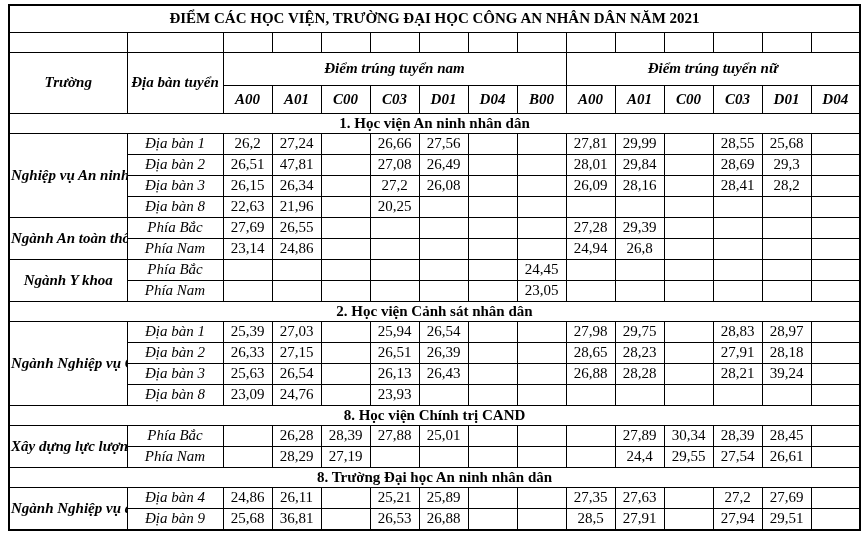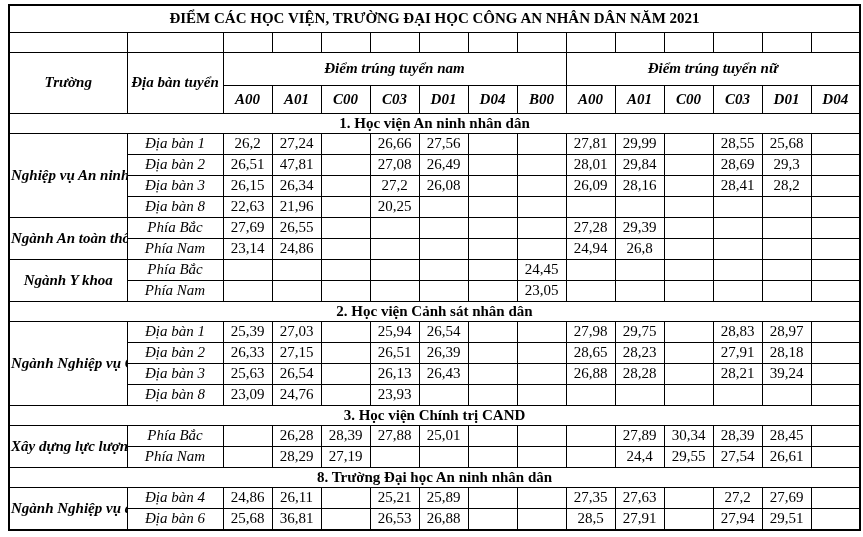--- a/index.html
+++ b/index.html
@@ -340,21 +340,21 @@
           <td class="score-cell"></td>
           <td class="score-cell"></td>
           <td class="score-cell"></td>
           <td class="score-cell"></td>
           <td class="score-cell"></td>
           <td class="score-cell"></td>
           <td class="score-cell"></td>
           <td class="score-cell"></td>
         </tr>
         <tr class="section-row">
-          <td colspan="15">3. Học viện Chính trị CAND</td>
+          <td colspan="15">8. Học viện Chính trị CAND</td>
         </tr>
         <tr class="data-row">
           <td class="program-cell" rowspan="2">Xây dựng lực lượng CAND</td>
           <td class="area-cell">Phía Bắc</td>
           <td class="score-cell"></td>
           <td class="score-cell">26,28</td>
           <td class="score-cell">28,39</td>
           <td class="score-cell">27,88</td>
           <td class="score-cell">25,01</td>
           <td class="score-cell"></td>
@@ -396,21 +396,21 @@
           <td class="score-cell"></td>
           <td class="score-cell"></td>
           <td class="score-cell">27,35</td>
           <td class="score-cell">27,63</td>
           <td class="score-cell"></td>
           <td class="score-cell">27,2</td>
           <td class="score-cell">27,69</td>
           <td class="score-cell"></td>
         </tr>
         <tr class="data-row">
-          <td class="area-cell">Địa bàn 6</td>
+          <td class="area-cell">Địa bàn 9</td>
           <td class="score-cell">25,68</td>
           <td class="score-cell">36,81</td>
           <td class="score-cell"></td>
           <td class="score-cell">26,53</td>
           <td class="score-cell">26,88</td>
           <td class="score-cell"></td>
           <td class="score-cell"></td>
           <td class="score-cell">28,5</td>
           <td class="score-cell">27,91</td>
           <td class="score-cell"></td>

